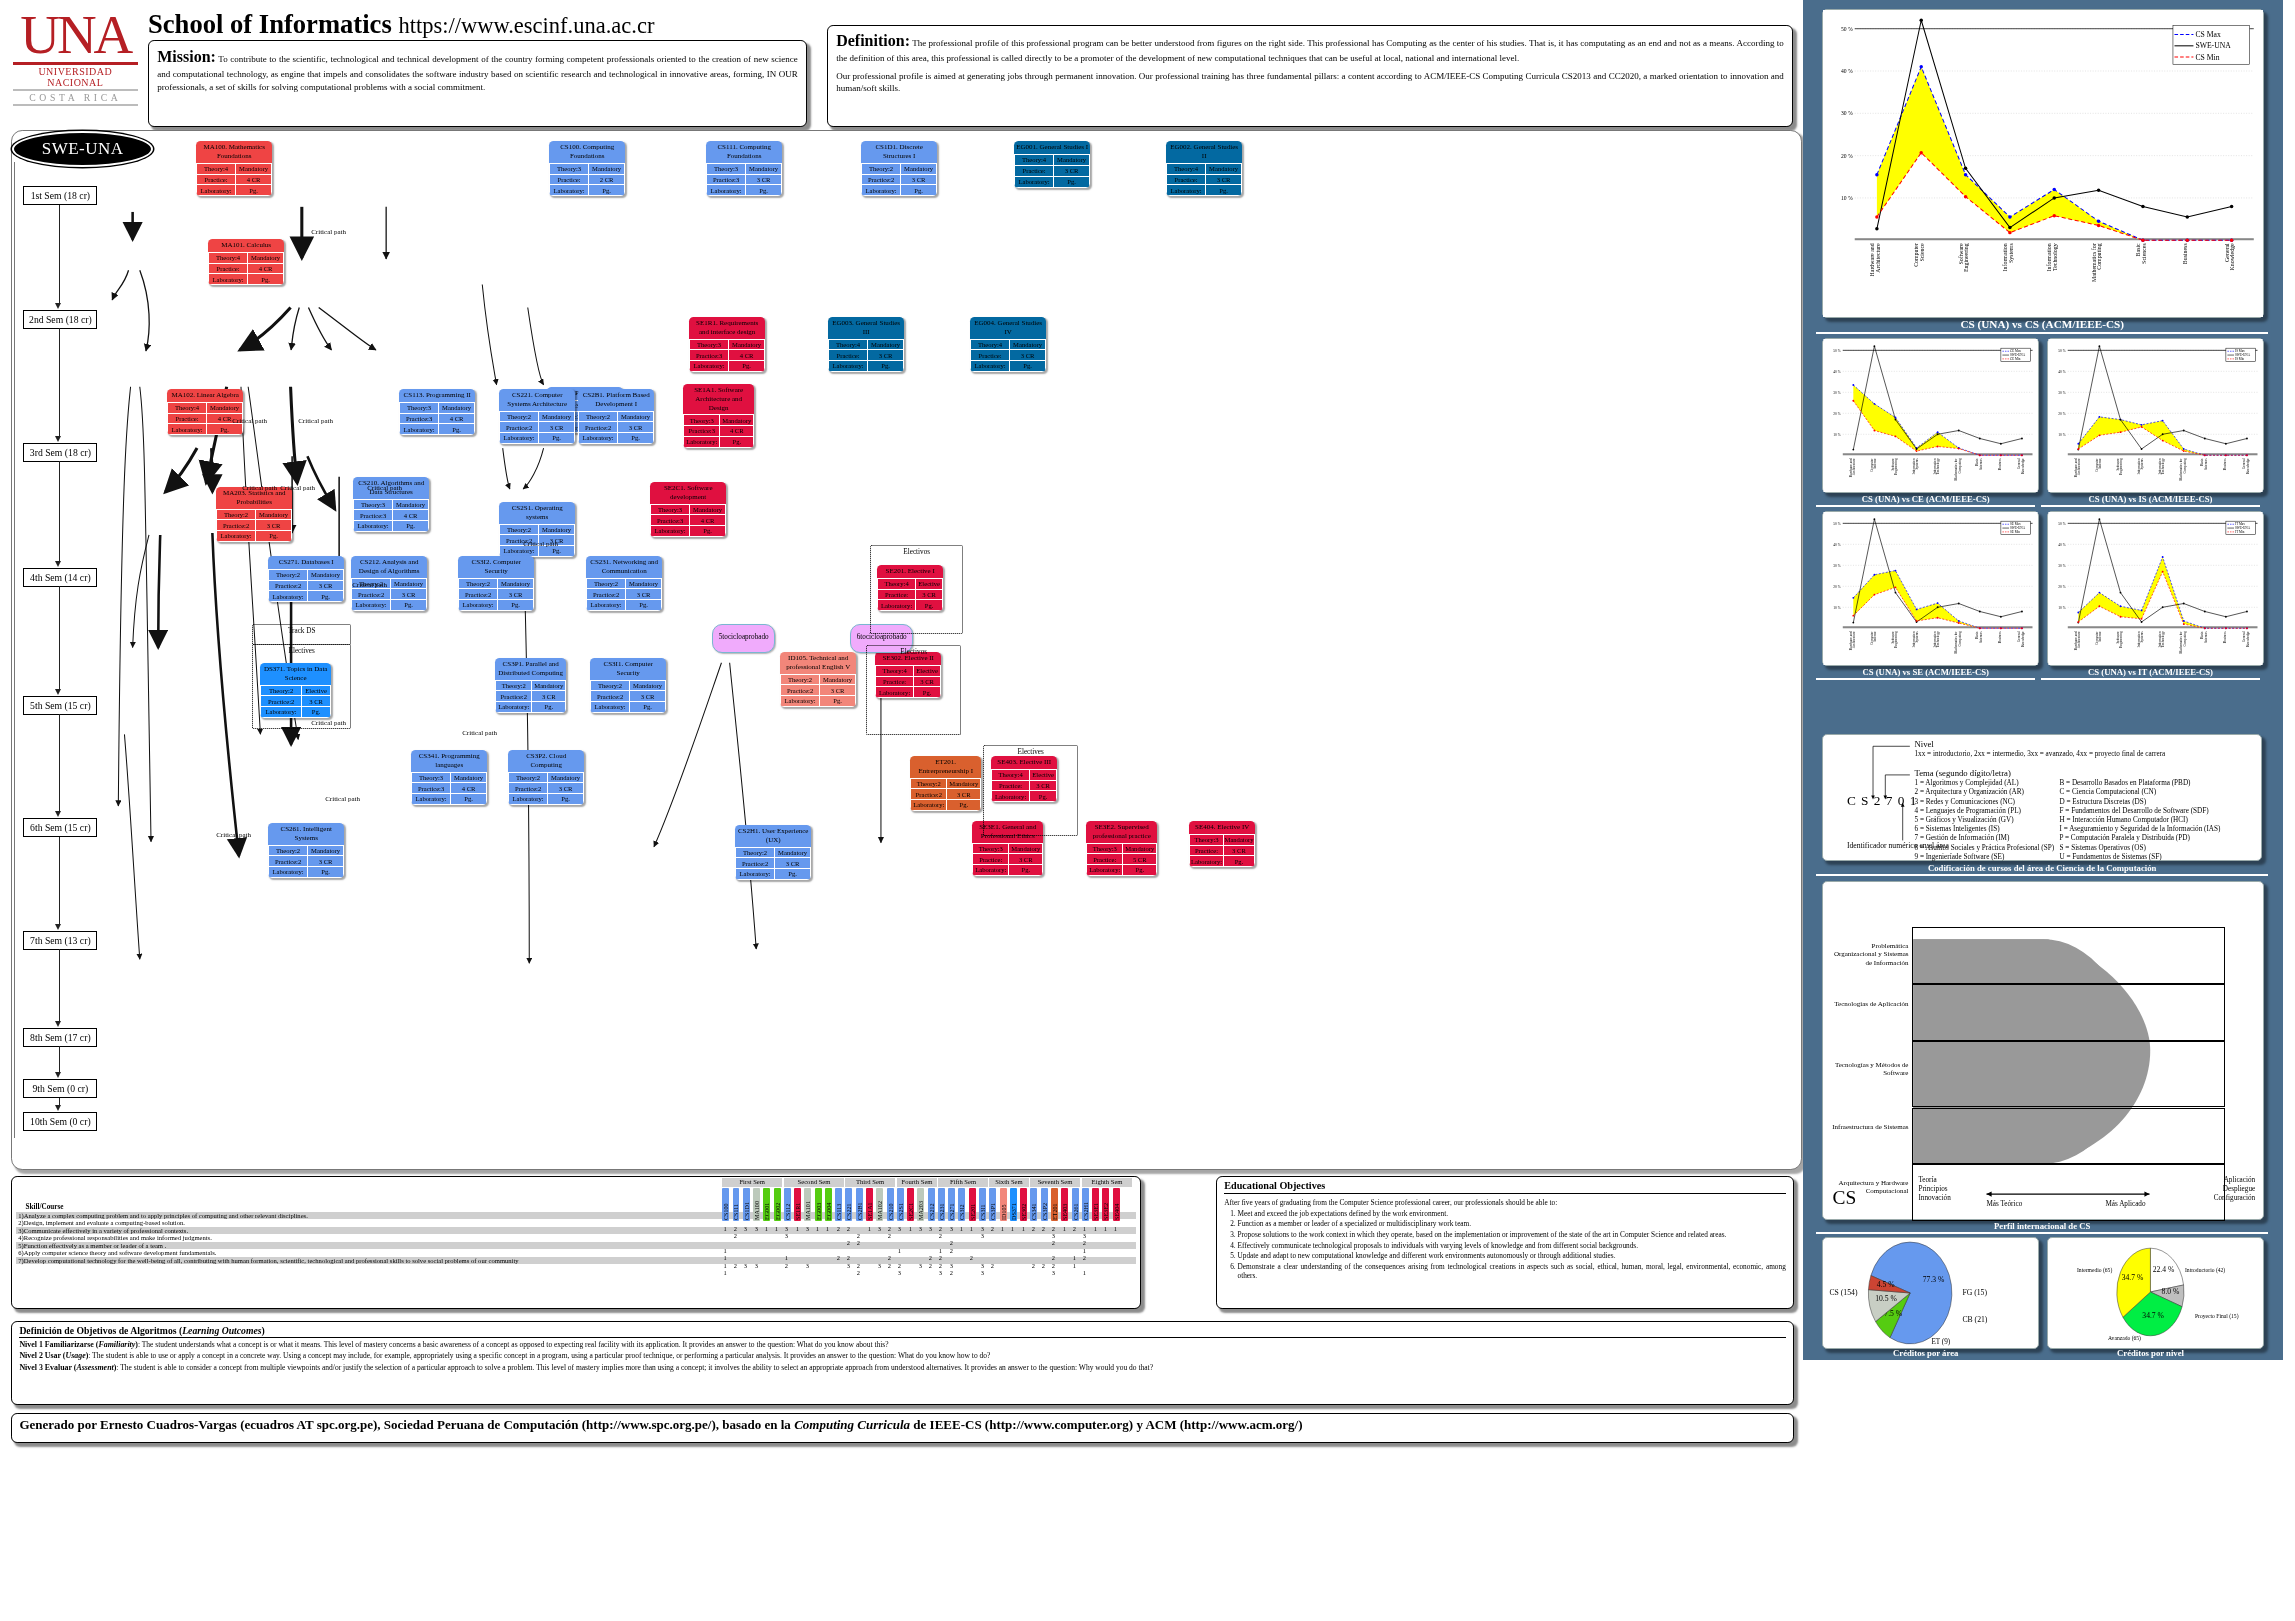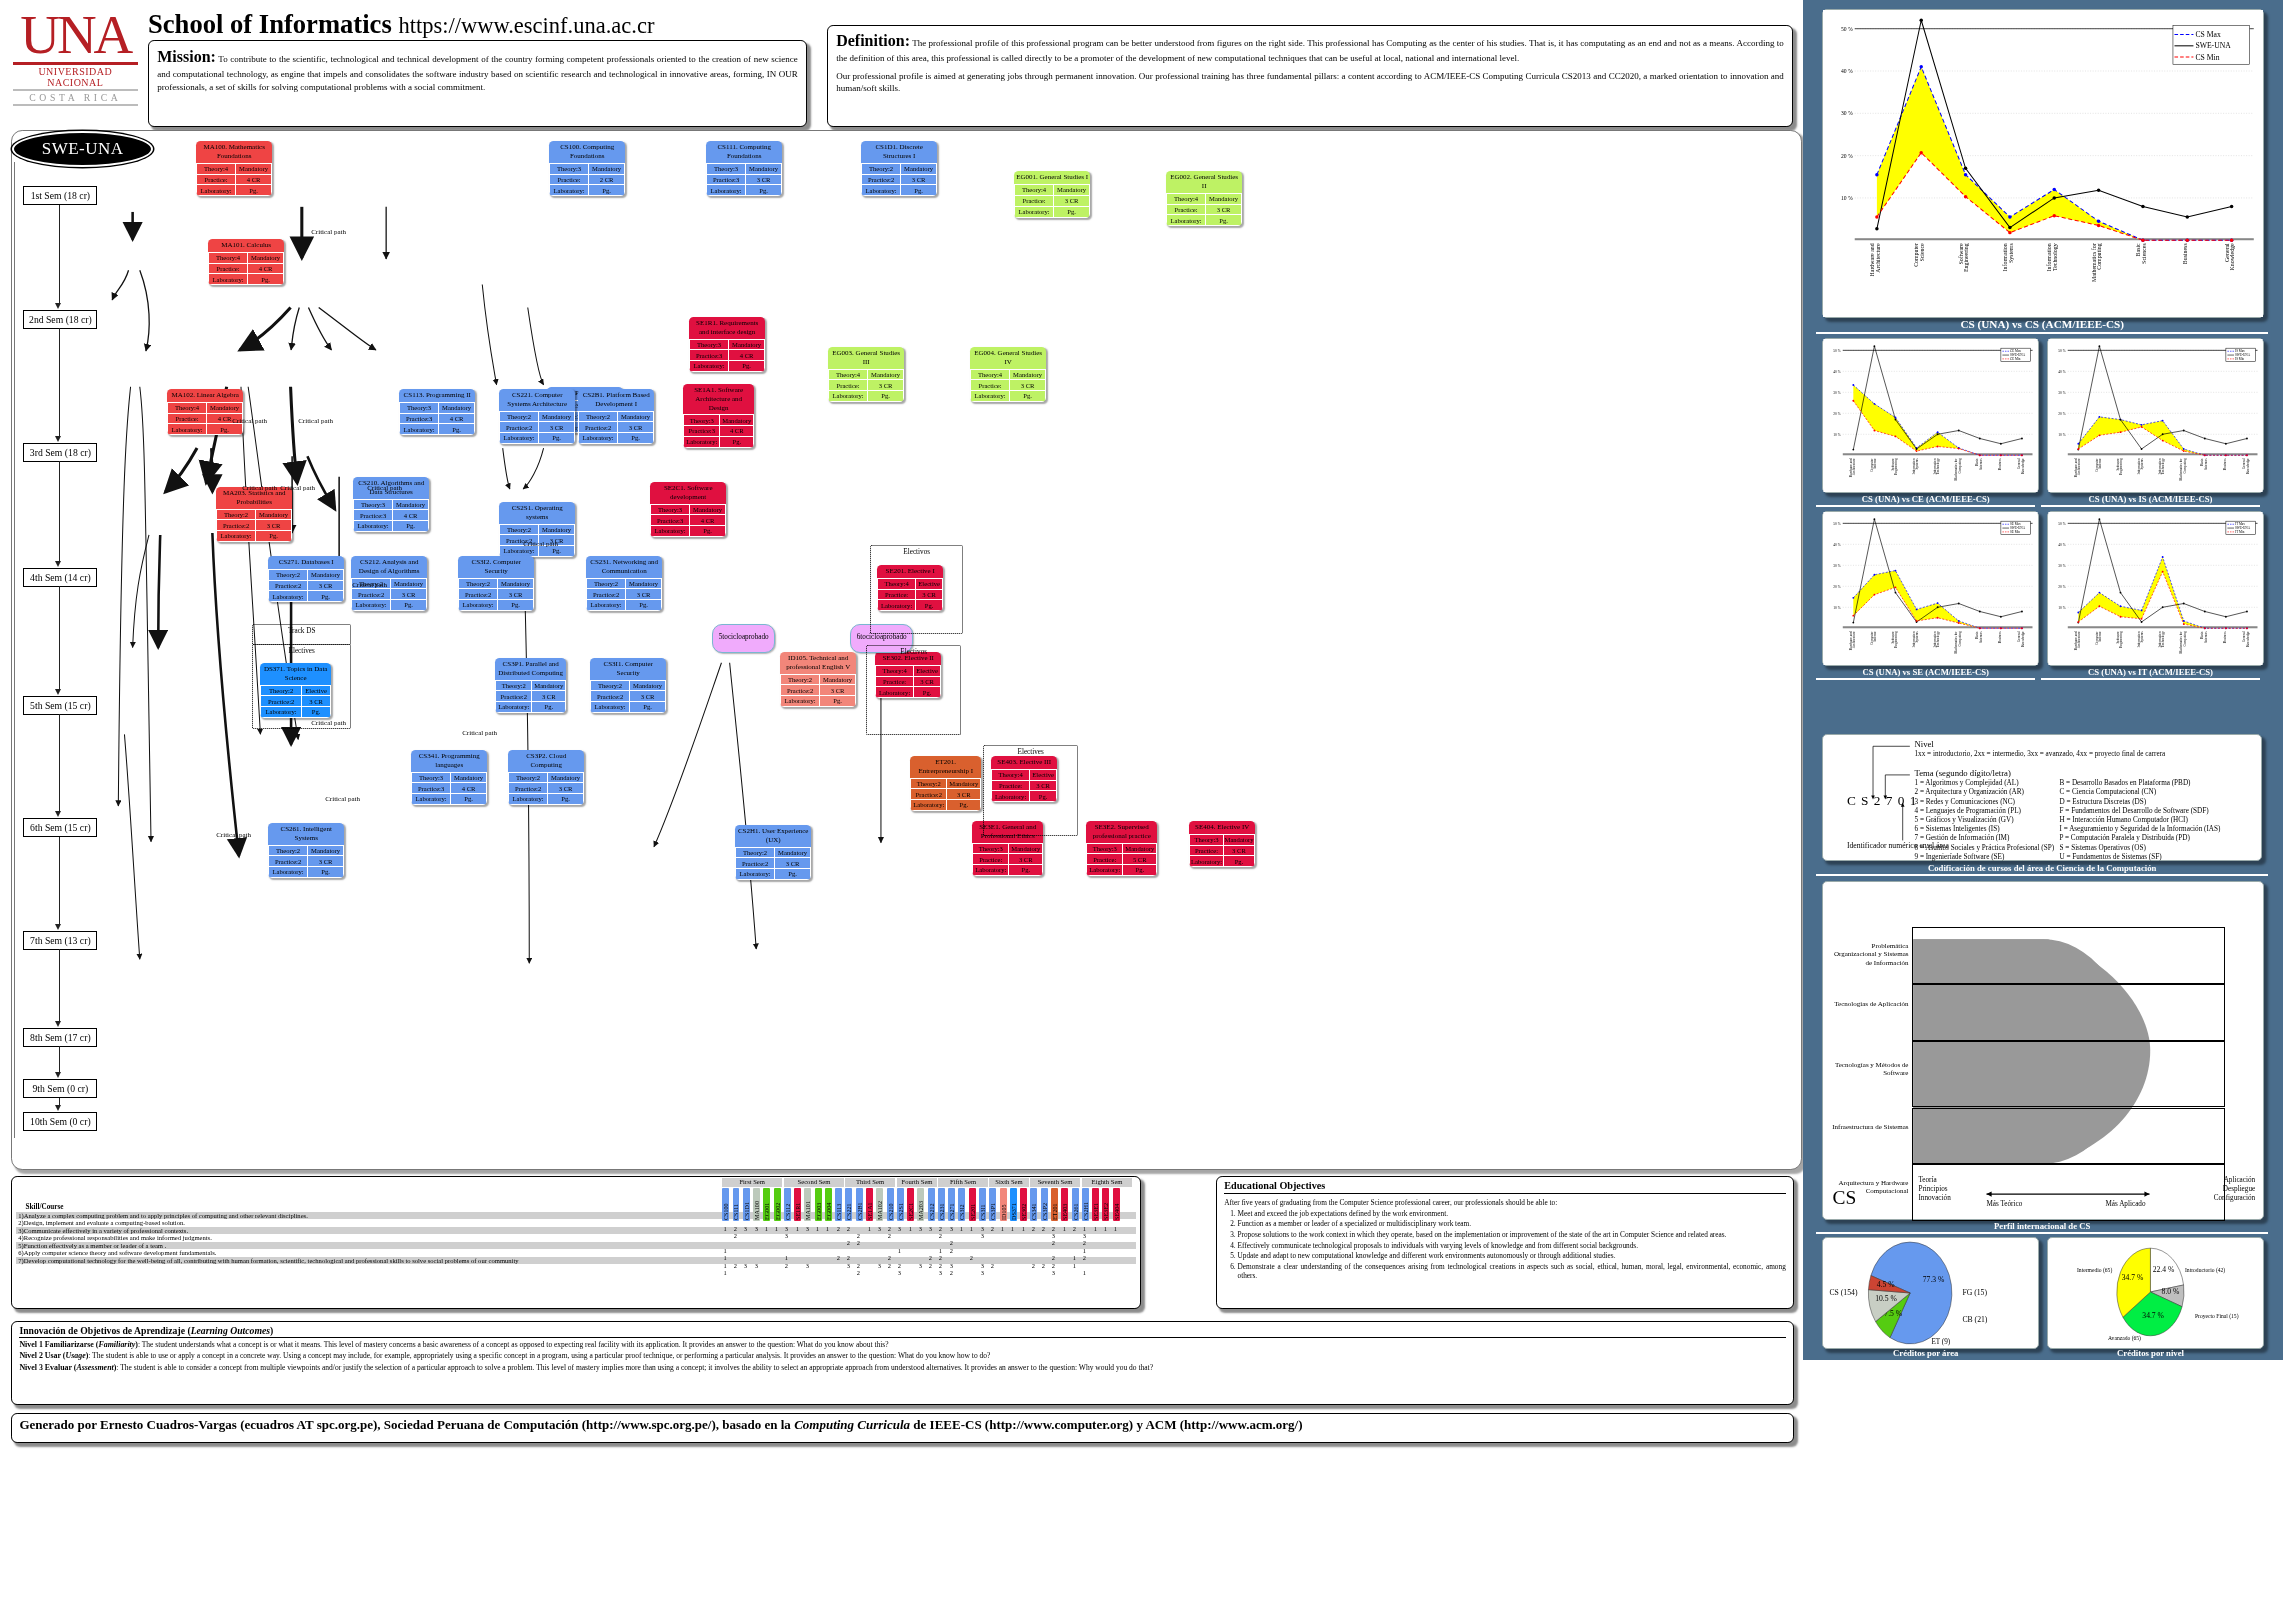--- a/index.html
+++ b/index.html
@@ -30,21 +30,21 @@
   #oval{left:51px;top:49px;width:137px;height:32px;background:#000;border-radius:50%;border:2px solid #fff;box-shadow:0 0 0 1.5px #000;}
   #oval span{display:block;color:#fff;text-align:center;font-size:17px;line-height:32px;letter-spacing:0.5px;}
   
   .course{position:absolute;border-radius:4.6px;overflow:hidden;box-shadow:1.5px 1.5px 1.5px rgba(0,0,0,.35);font-size:7px;}
   .course .ttl{padding:2px 1.5px;text-align:center;line-height:1.25;font-size:7px;}
   .course table{width:100%;border-collapse:collapse;}
   .course td{text-align:center;padding:1.3px 0.5px;font-size:6.6px;border:0.6px solid #fff;line-height:1.1;}
   .c-blue{background:#6699ee;}
   .c-blue2{background:#1e90ff;}
   .c-green{background:#ef4444;}
-  .c-lime{background:#bef264;margin-top:30px;}
+  .c-lime{background:#0369a1;}
   .c-red{background:#e01040;}
   .c-salmon{background:#f2867a;}
   .c-orange{background:#d9602e;}
   .c-ltblue{background:#f0abfc;border:1px solid #7ab6d0;border-radius:10px;box-shadow:1px 1px 1.5px rgba(0,0,0,.3);}
   .c-ltblue span{display:block;text-align:center;font-size:7.2px;padding:7.2px 3.1px;}
   .dashgrp{position:absolute;border:1.3px dotted #000;border-radius:1.5px;}
   .dashgrp .cap{text-align:center;font-size:7.2px;padding:1.5px 0;}
   .edgelbl{position:absolute;font-size:7px;white-space:nowrap;}
   svg.edges{position:absolute;left:0;top:0;width:1789px;height:1038px;pointer-events:none;}
   
@@ -1240,21 +1240,21 @@
       <li>Function as a member or leader of a specialized or multidisciplinary work team.</li>
       <li>Propose solutions to the work context in which they operate, based on the implementation or improvement of the state of the art in Computer Science and related areas.</li>
       <li>Effectively communicate technological proposals to individuals with varying levels of knowledge and from different social backgrounds.</li>
       <li>Update and adapt to new computational knowledge and different work environments autonomously or through additional studies.</li>
       <li>Demonstrate a clear understanding of the consequences arising from technological creations in aspects such as social, ethical, human, moral, legal, environmental, economic, among others.</li>
     </ol>
 </div>
 
 <div class="abs boxcard" id="outcomes">
   <div class="hd">
-    <span>Innovación de Objetivos de Aprendizaje (</span><i>Learning Outcomes</i><span>)</span>
+    <span>Definición de Objetivos de Algoritmos (</span><i>Learning Outcomes</i><span>)</span>
   </div>
   <div id="lo-list">
       <p><b>Nivel 1 Familiarizarse (<i>Familiarity</i>)</b><span>: The student understands what a concept is or what it means. This level of mastery concerns a basic awareness of a concept as opposed to expecting real facility with its application. It provides an answer to the question: What do you know about this?</span></p>
       <p><b>Nivel 2 Usar (<i>Usage</i>)</b><span>: The student is able to use or apply a concept in a concrete way. Using a concept may include, for example, appropriately using a specific concept in a program, using a particular proof technique, or performing a particular analysis. It provides an answer to the question: What do you know how to do?</span></p>
       <p><b>Nivel 3 Evaluar (<i>Assessment</i>)</b><span>: The student is able to consider a concept from multiple viewpoints and/or justify the selection of a particular approach to solve a problem. This level of mastery implies more than using a concept; it involves the ability to select an appropriate approach from understood alternatives. It provides an answer to the question: Why would you do that?</span></p>
     </div>
 </div>
 
 <div class="abs boxcard" id="footer">
   <div class="t">

